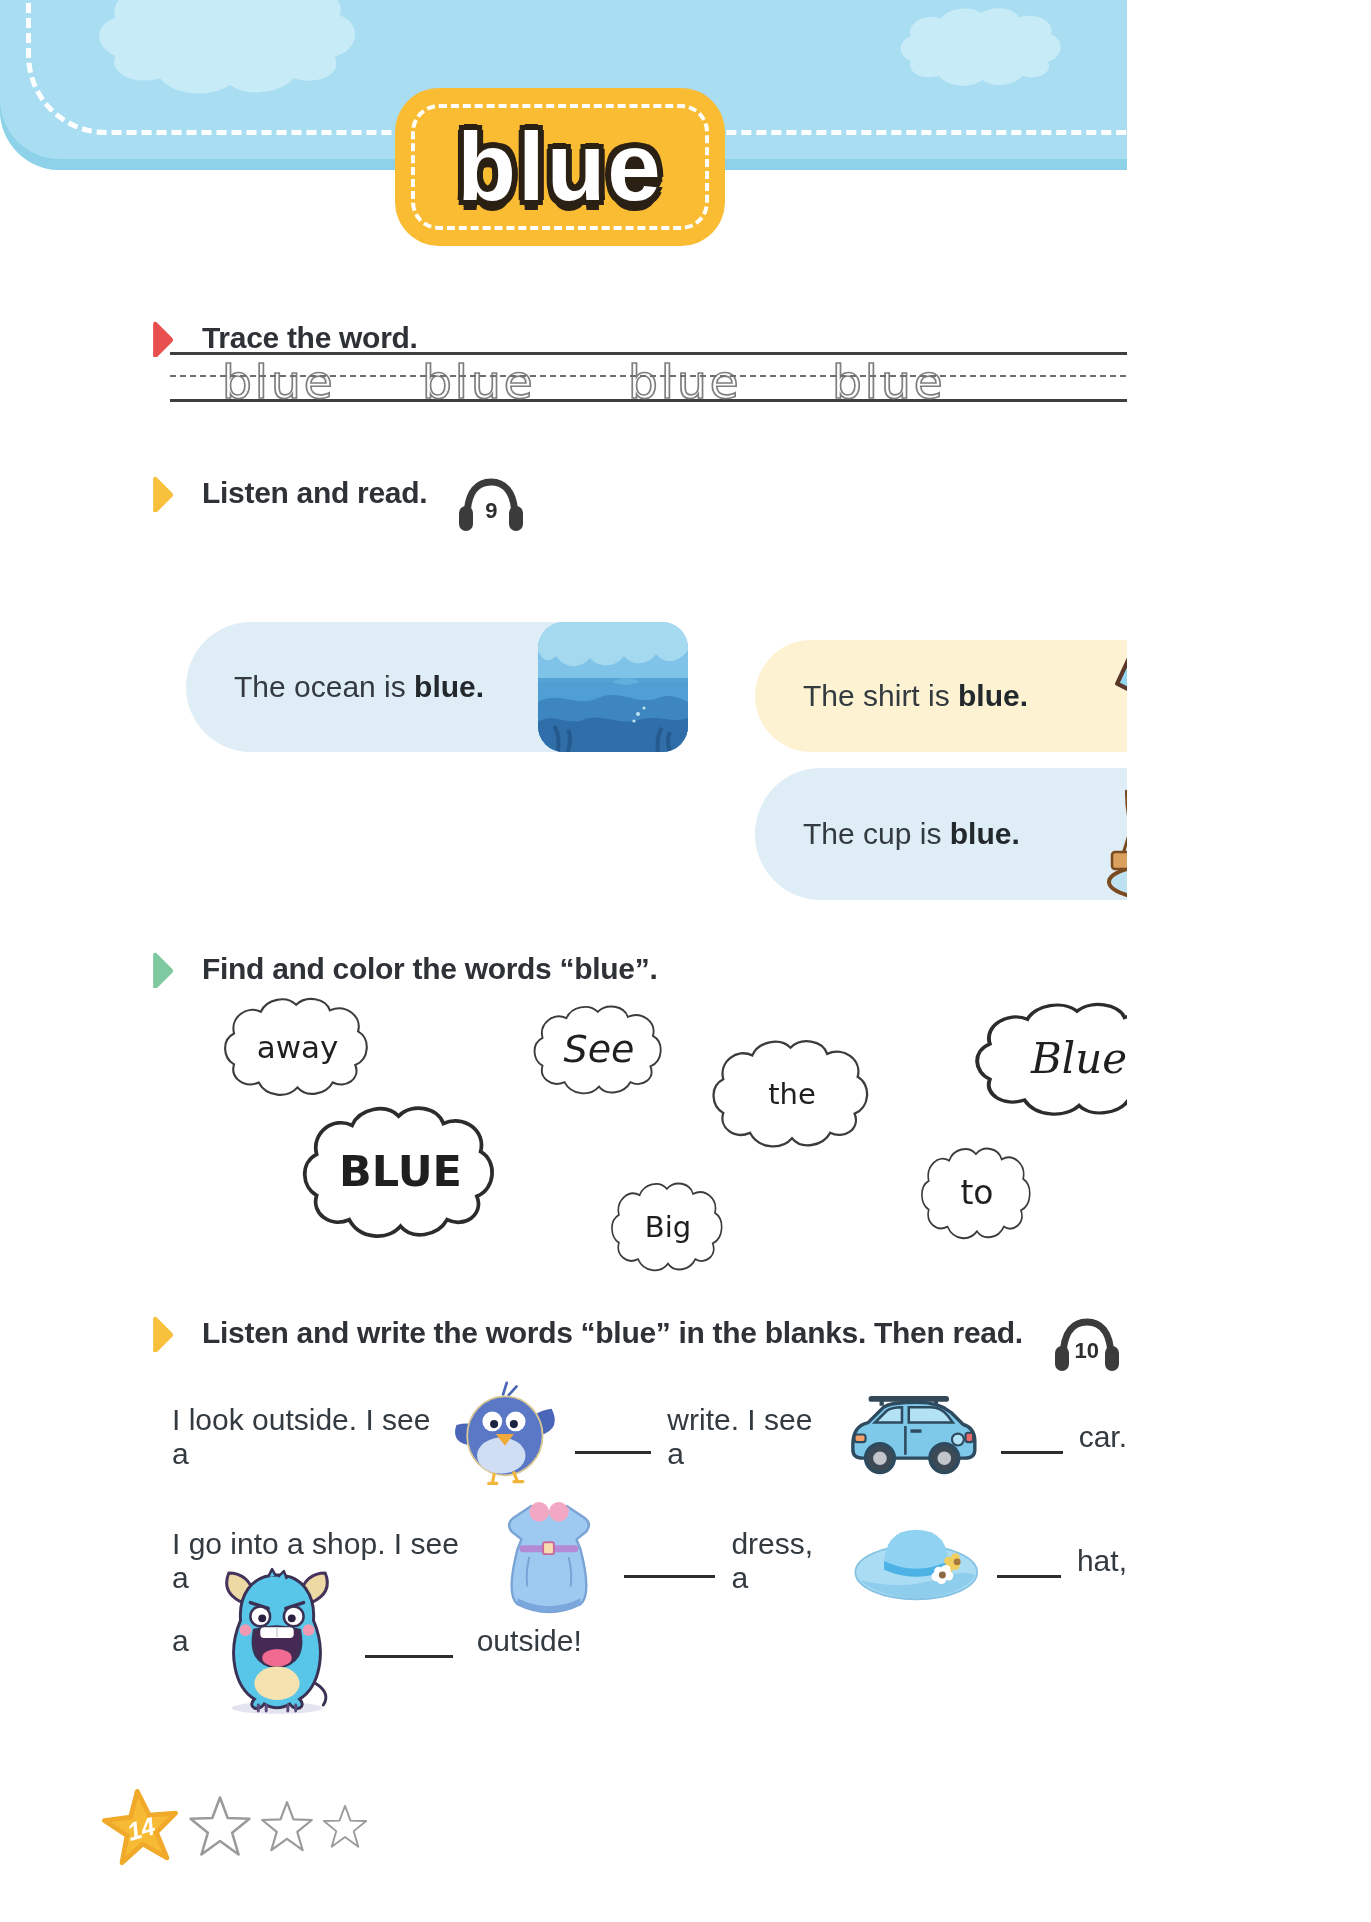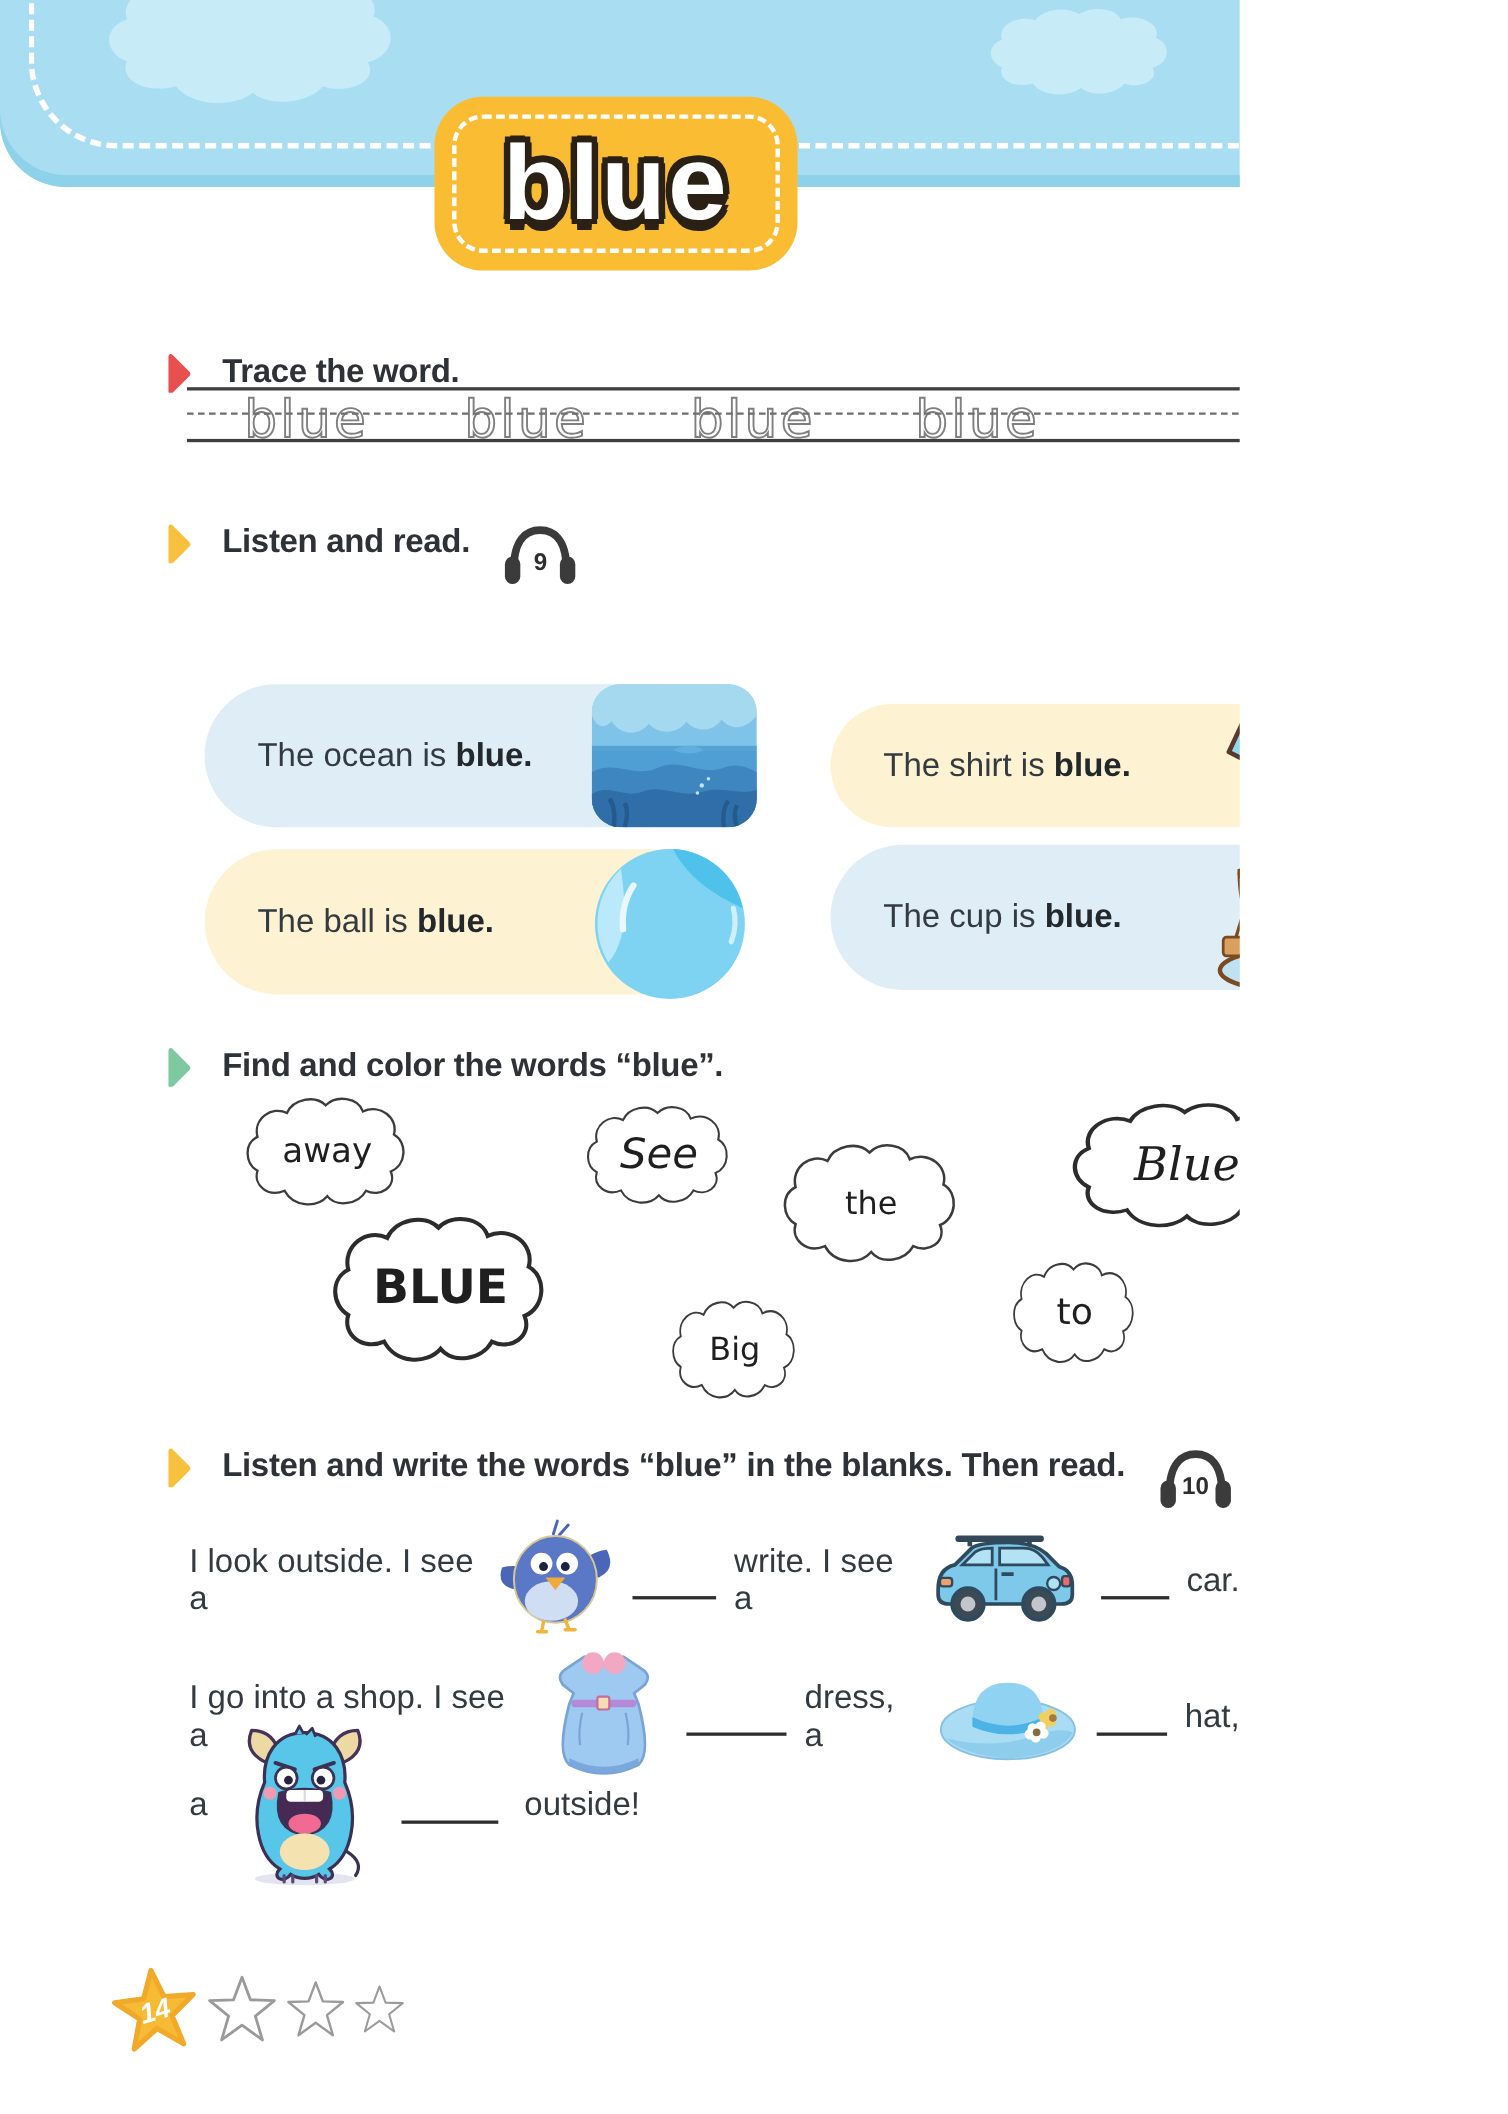--- a/index.html
+++ b/index.html
@@ -153,30 +153,20 @@
 
   <div class="card cream" style="left:755px;top:640px;width:505px;height:112px">
     <div class="sentence"><span>The shirt is </span><b>blue.</b></div>
     <svg class="card-img" style="left:355px;top:-28px;width:155px;height:160px" viewBox="0 0 130 130">
       <path d="M44 14 L20 28 L6 58 L30 70 L36 56 L32 104 Q65 120 98 104 L94 56 L100 70 L124 58 L110 28 L86 14 Q80 30 65 30 Q50 30 44 14 Z" fill="#92d6f0" stroke="#5a392b" stroke-width="3.5" stroke-linejoin="round"></path>
       <path d="M44 14 Q65 38 86 14" fill="none" stroke="#5a392b" stroke-width="3"></path>
       <path d="M33 95 Q65 111 97 95 L98 104 Q65 120 32 104 Z" fill="#56bce2"></path>
     </svg>
   </div>
 
-  <div class="card cream" style="left:186px;top:772px;width:470px;height:132px">
-    <div class="sentence"><span>The ball is </span><b>blue.</b></div>
-    <svg class="card-img" style="left:352px;top:-3px;width:142px;height:142px" viewBox="0 0 150 150">
-      <circle cx="75" cy="75" r="72" fill="#7ed3f2"></circle>
-      <path d="M78 3 A72 72 0 0 1 145 60 C115 46 92 30 78 3 Z" fill="#4fc2ec"></path>
-      <path d="M28 22 A72 72 0 0 0 16 112 C36 88 32 52 28 22 Z" fill="#b9e9fa"></path>
-      <path d="M40 38 q-12 18 -10 42" stroke="#e8f8fe" stroke-width="6" stroke-linecap="round" fill="none"></path>
-      <path d="M134 92 q6 -16 2 -32" stroke="#cfeffb" stroke-width="5" stroke-linecap="round" fill="none"></path>
-    </svg>
-  </div>
 
   <div class="card blue" style="left:755px;top:768px;width:505px;height:132px">
     <div class="sentence"><span>The cup is </span><b>blue.</b></div>
     <svg class="card-img" style="left:330px;top:-10px;width:190px;height:150px" viewBox="0 0 190 150">
       <ellipse cx="98" cy="124" rx="74" ry="20" fill="#bfe2f2" stroke="#7a4a21" stroke-width="4"></ellipse>
       <path d="M152 48 C184 42 192 66 178 80 C168 91 152 92 146 85" fill="none" stroke="#7a4a21" stroke-width="5"></path>
       <path d="M42 34 C42 78 58 104 98 108 C138 104 154 78 154 34 Z" fill="#aed9ef" stroke="#7a4a21" stroke-width="4"></path>
       <ellipse cx="98" cy="36" rx="56" ry="15" fill="#f6db92" stroke="#7a4a21" stroke-width="4"></ellipse>
       <path d="M58 66 q7 -14 14 0 q7 -14 14 0 q7 -14 14 0 q7 -14 14 0 q7 -14 14 0" stroke="#ffffff" stroke-width="3.5" fill="none" stroke-linecap="round"></path>
       <circle cx="72" cy="80" r="2.5" fill="#fff"></circle>

